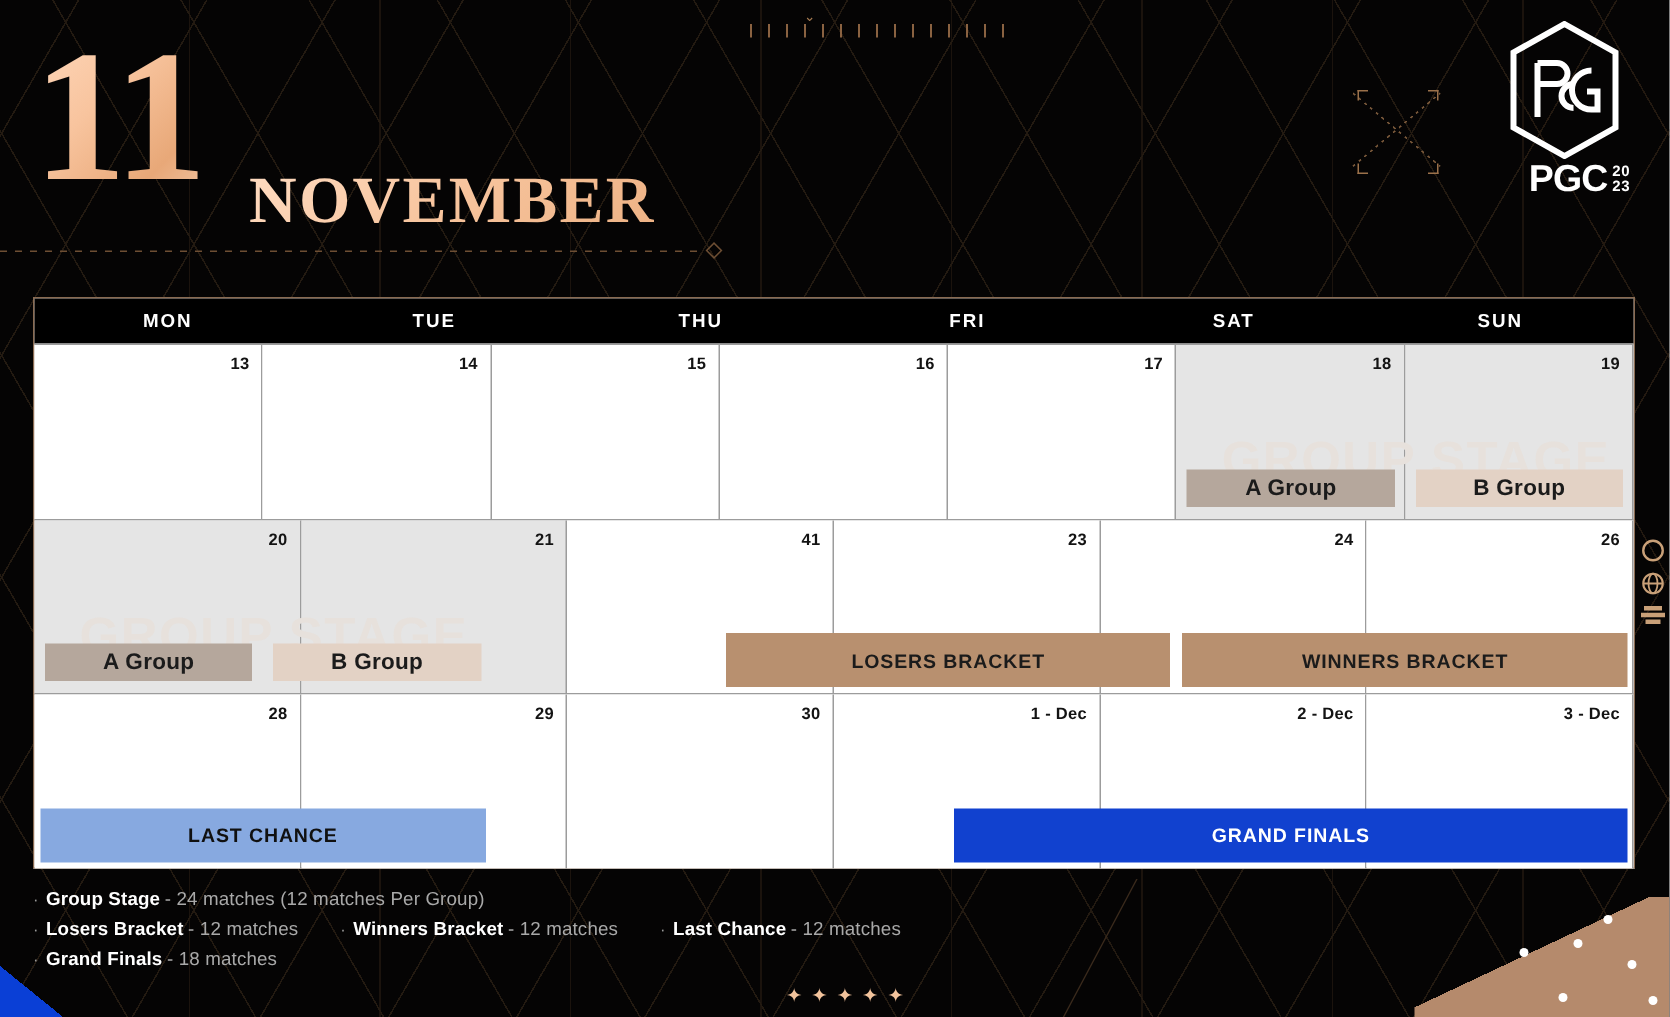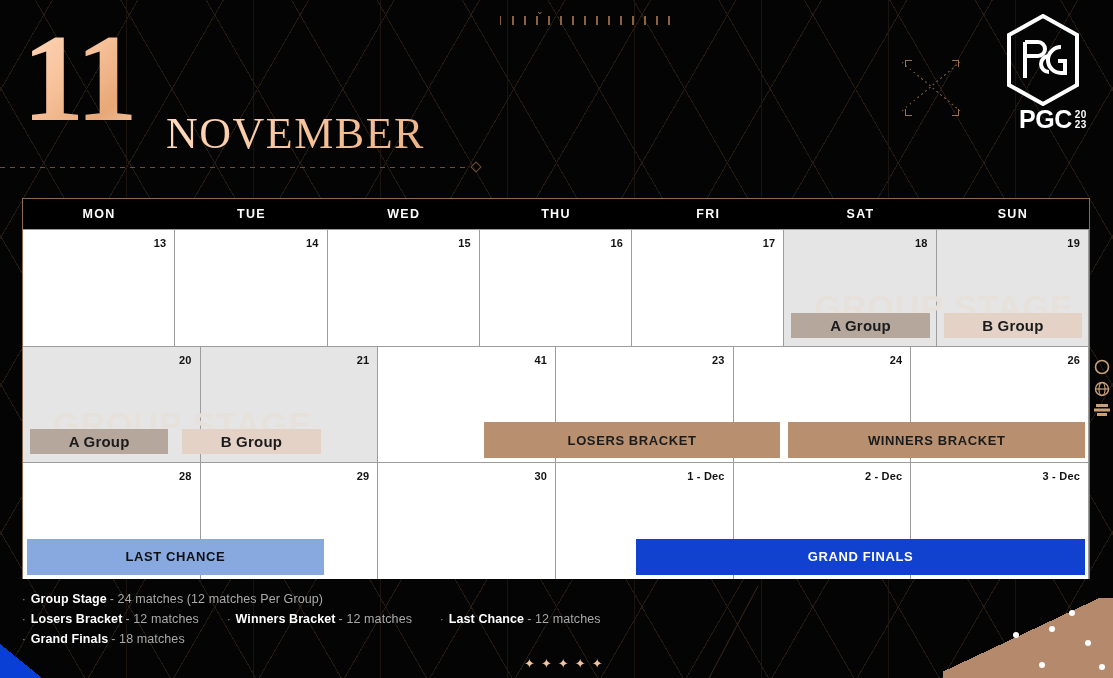--- a/index.html
+++ b/index.html
@@ -28,21 +28,21 @@
     position:absolute; left:22px; top:16px;
     font-size:125px; line-height:1; font-weight:800;
     letter-spacing:-2px;
     font-family:"Liberation Serif", serif;
     background:linear-gradient(135deg,#ffd9bd 0%,#f8c49e 40%,#e8a878 75%,#f3c9a8 100%);
     -webkit-background-clip:text; background-clip:text;
     color:transparent;
   }
   #month-name{
     position:absolute; left:166px; top:108px;
-    font-size:44px; font-weight:400; letter-spacing:1.5px;
+    font-size:44px; font-weight:700; letter-spacing:1.5px;
     font-family:"Liberation Serif", serif;
     background:linear-gradient(135deg,#ffdcc2 0%,#f7c49d 50%,#edb183 100%);
     -webkit-background-clip:text; background-clip:text;
     color:transparent;
   }
   #header-rule{
     position:absolute; left:0; top:167px; width:470px; height:1px;
     background:repeating-linear-gradient(90deg,#6d4e33 0 5px,transparent 5px 10px);
   }
   #header-rule-diamond{
@@ -197,21 +197,20 @@
       <span>20</span>
       <span>23</span>
     </span>
   </div>
 </div>
 
 <div id="calendar">
   <div id="cal-head">
       <div class="dayname">MON</div>
       <div class="dayname">TUE</div>
-      <div class="dayname">WED</div>
       <div class="dayname">THU</div>
       <div class="dayname">FRI</div>
       <div class="dayname">SAT</div>
       <div class="dayname">SUN</div>
     </div>
   <div id="cal-body">
       <div class="cal-row">
         <div class="cal-cell">
           <div class="daynum">13</div>
         </div>

